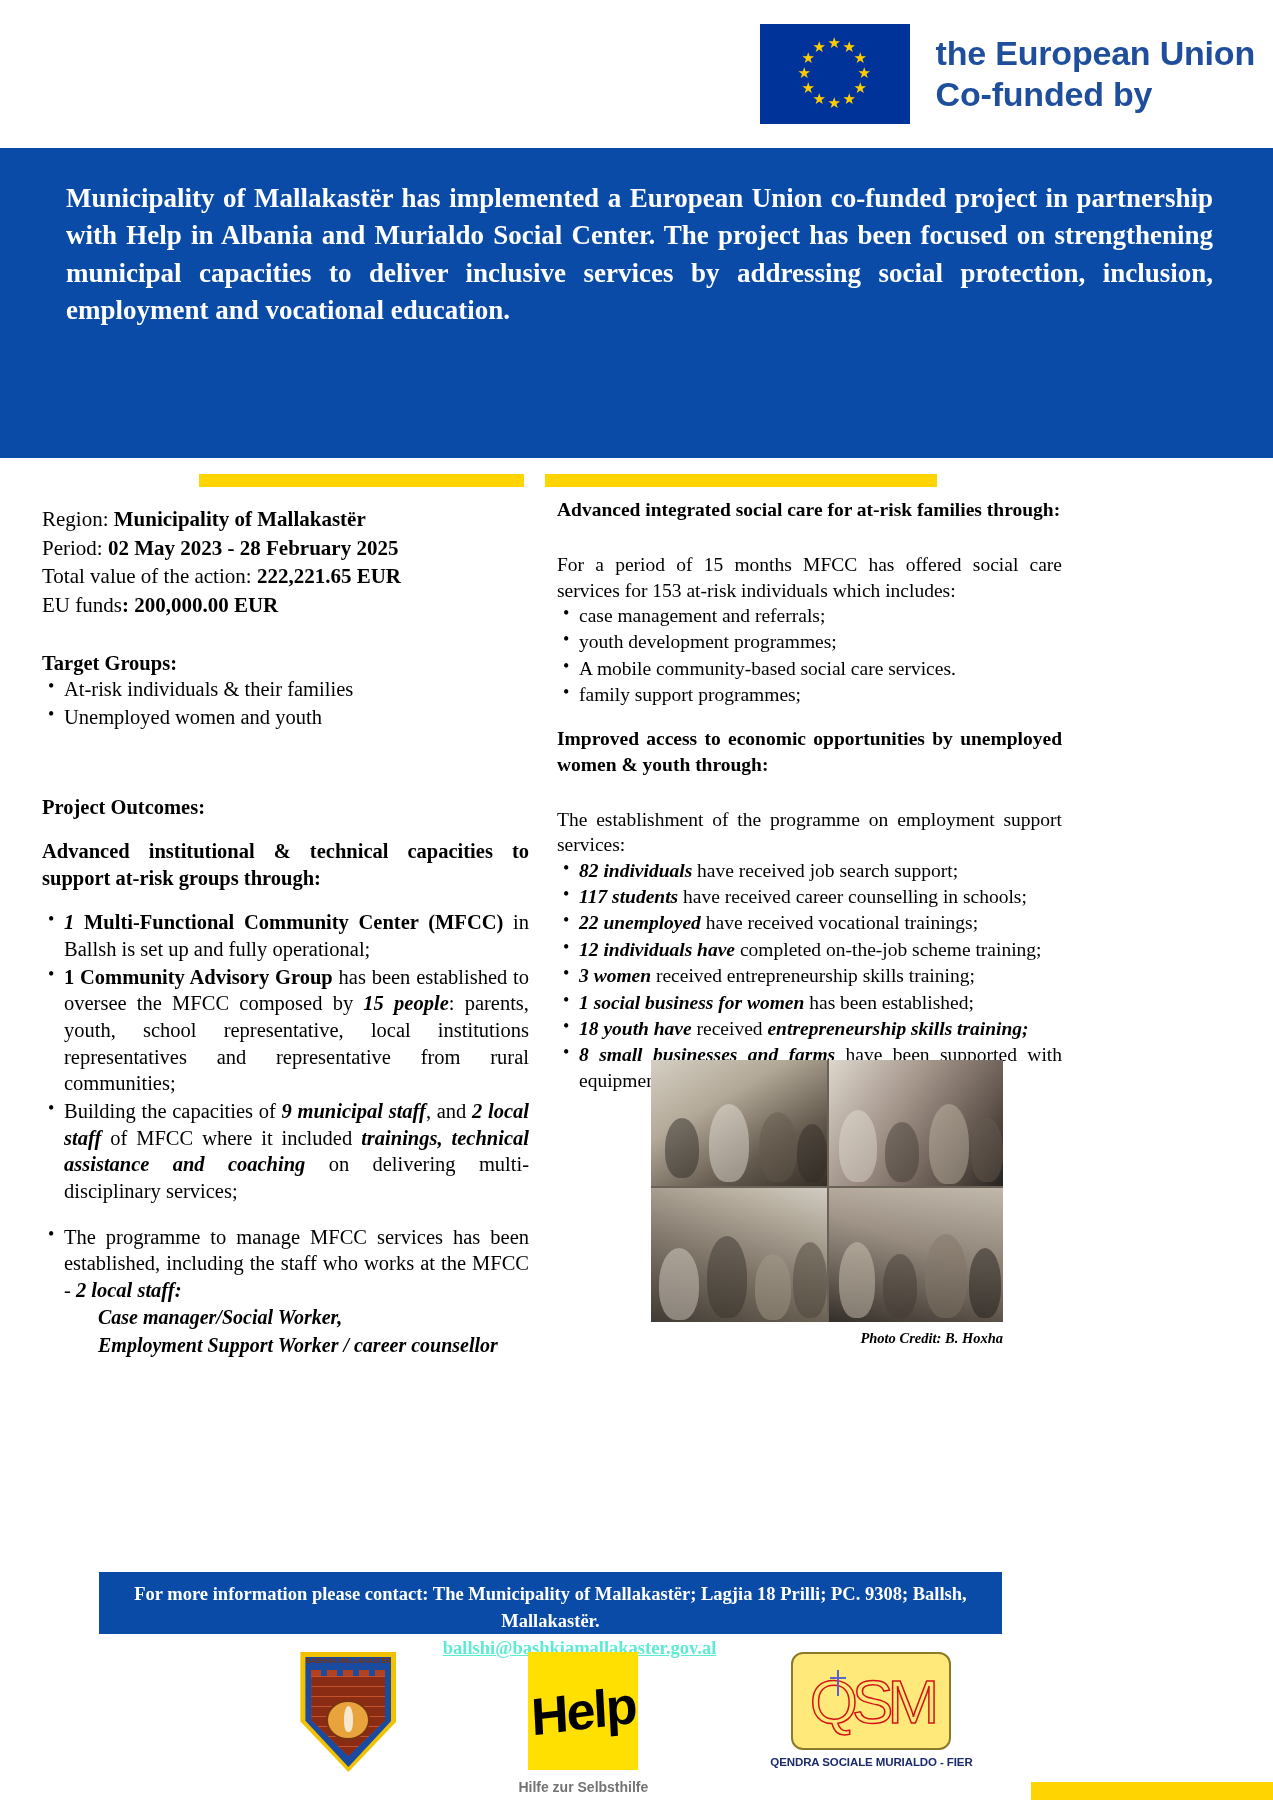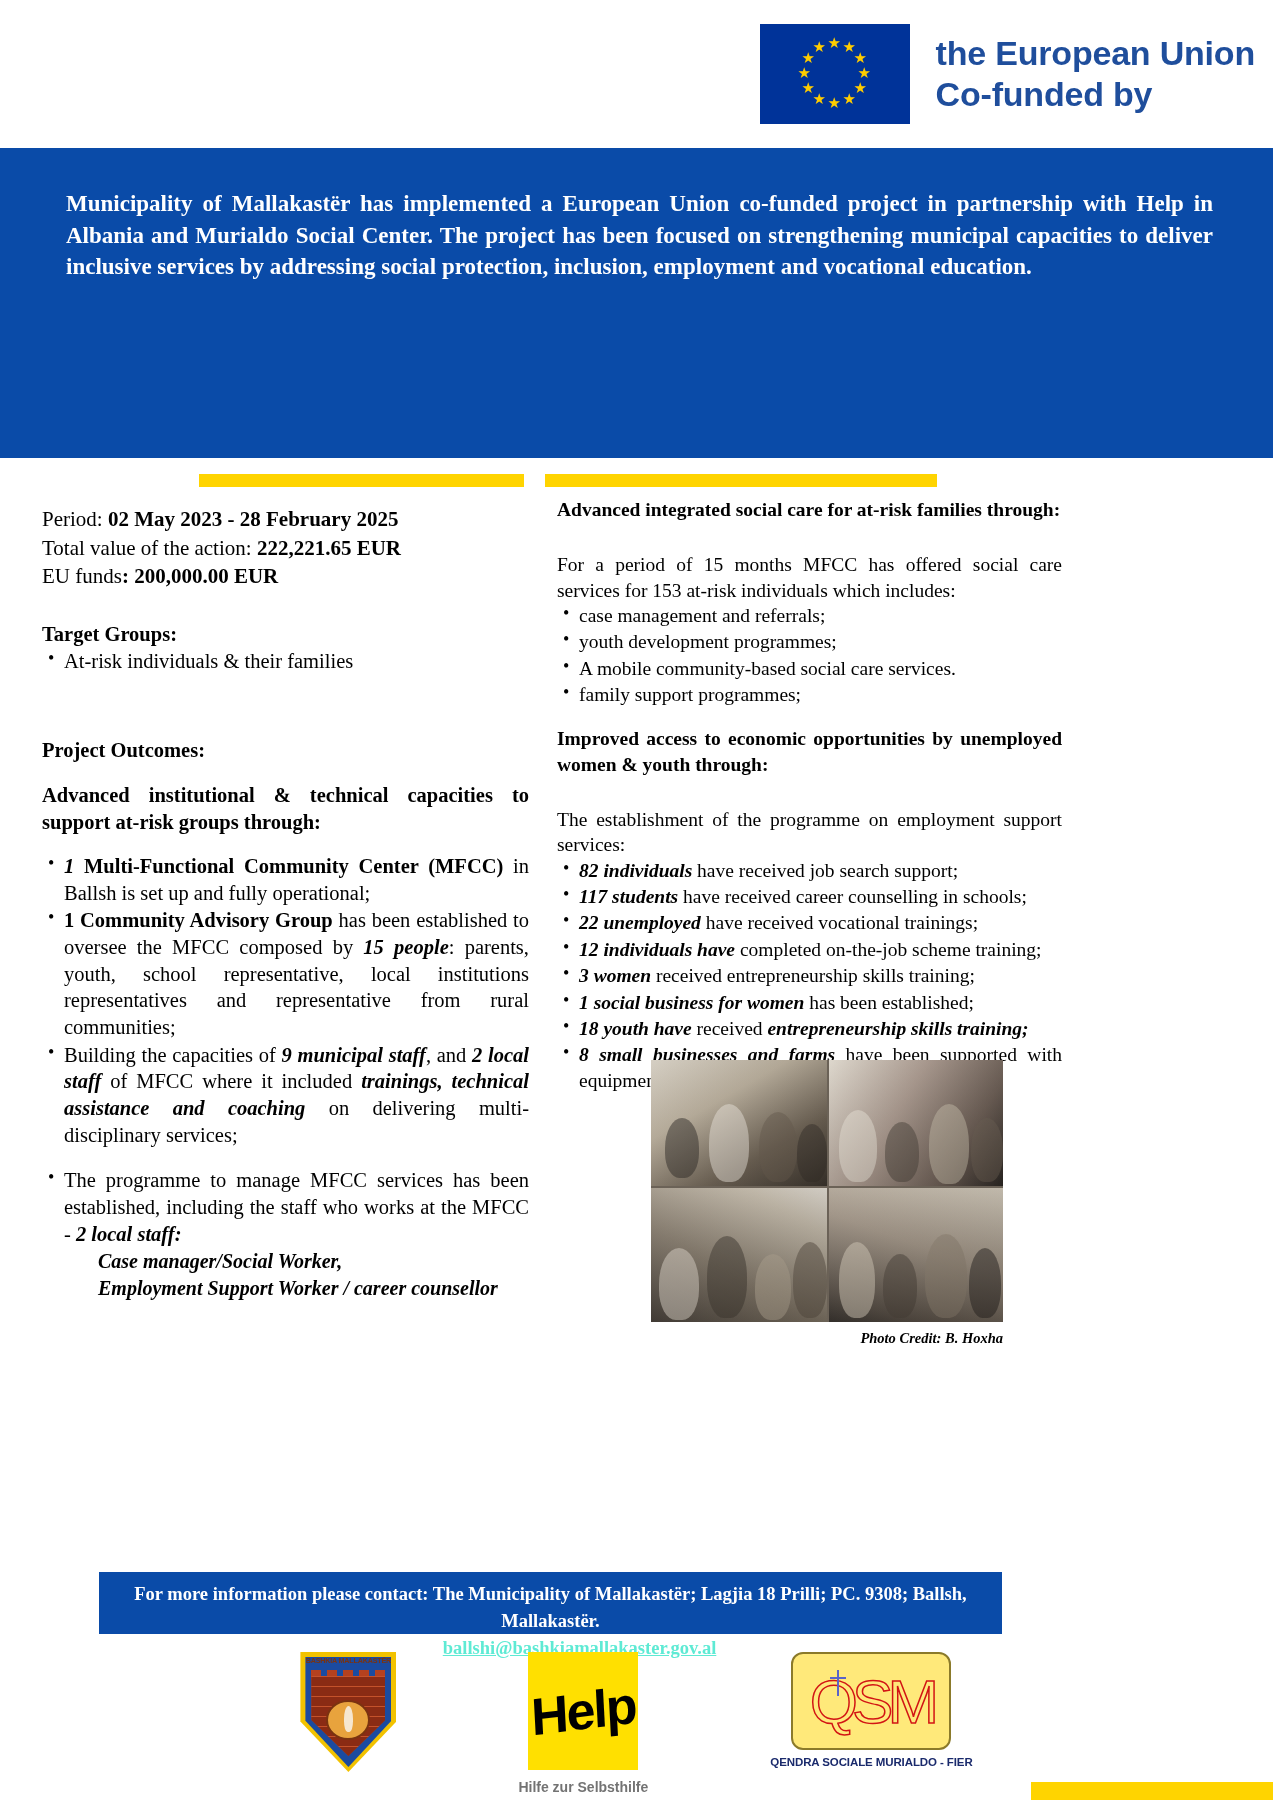--- a/index.html
+++ b/index.html
@@ -36,22 +36,22 @@
   .title-banner {
     position: absolute; top: 148px; left: 0; width: 1273px; height: 310px;
     background: #0A4BA8; color: #ffffff; padding: 28px 44px 20px 44px;
   }
   .title-banner h1 {
     font-family: "Liberation Serif", serif;
     font-weight: bold; font-size: 41px; line-height: 1.12;
     text-align: justify; text-align-last: left; letter-spacing: 0.2px;
   }
   .title-banner .intro {
-    margin-top: 12px; margin-left: 22px; margin-right: 16px;
-    font-weight: bold; font-size: 23px; line-height: 1.38;
+    margin-top: 4px; margin-left: 22px; margin-right: 16px;
+    font-weight: bold; font-size: 27px; line-height: 1.38;
     text-align: justify;
   }
 
   
   .yellow-rule-left {
     position: absolute; top: 474px; left: 199px; width: 325px; height: 13px;
     background: #FFD400;
   }
   .yellow-rule-right {
     position: absolute; top: 474px; left: 545px; width: 392px; height: 13px;
@@ -238,28 +238,30 @@
 
   <div class="title-banner">
     <div class="intro">Municipality of Mallakastër has implemented a European Union co-funded project in partnership with Help in Albania and Murialdo Social Center. The project has been focused on strengthening municipal capacities to deliver inclusive services by addressing social protection, inclusion,  employment and vocational education.</div>
   </div>
 
   <div class="yellow-rule-left"></div>
   <div class="yellow-rule-right"></div>
 
   <div class="col-left">
     <div id="facts">
+        <div class="kv">Region: <b>Municipality of Mallakastër</b></div>
         <div class="kv">Period: <b>02 May 2023 - 28 February 2025</b></div>
         <div class="kv">Total value of the action: <b>222,221.65 EUR</b></div>
         <div class="kv">EU funds<b>: 200,000.00 EUR</b></div>
       </div>
     <div class="sp-m"></div>
     <div class="blk-title">Target  Groups:</div>
     <ul class="bul" id="target-groups">
         <li>At-risk individuals &amp; their families</li>
+        <li>Unemployed women and youth</li>
       </ul>
     <div class="sp-xl"></div>
     <div class="blk-title">Project Outcomes:</div>
     <div class="sp-s"></div>
     <div class="blk-title" style="text-align:justify">Advanced institutional &amp; technical capacities to support at-risk groups through:</div>
     <div class="sp-s"></div>
     <ul class="bul just" id="left-bullets">
         <li><span class="bi">1</span><span class="b"> Multi-Functional Community Center (MFCC)</span> in Ballsh is set up and fully operational;</li>
         <li><span class="b">1 Community Advisory Group</span> has been established to oversee the MFCC composed by <span class="bi">15 people</span>: parents, youth, school representative, local institutions representatives and  representative from rural communities;</li>
         <li>Building the capacities of <span class="bi">9 municipal staff</span>, and <span class="bi">2 local staff</span> of MFCC where it included <span class="bi">trainings, technical assistance and coaching</span> on  delivering multi-disciplinary services;</li>

